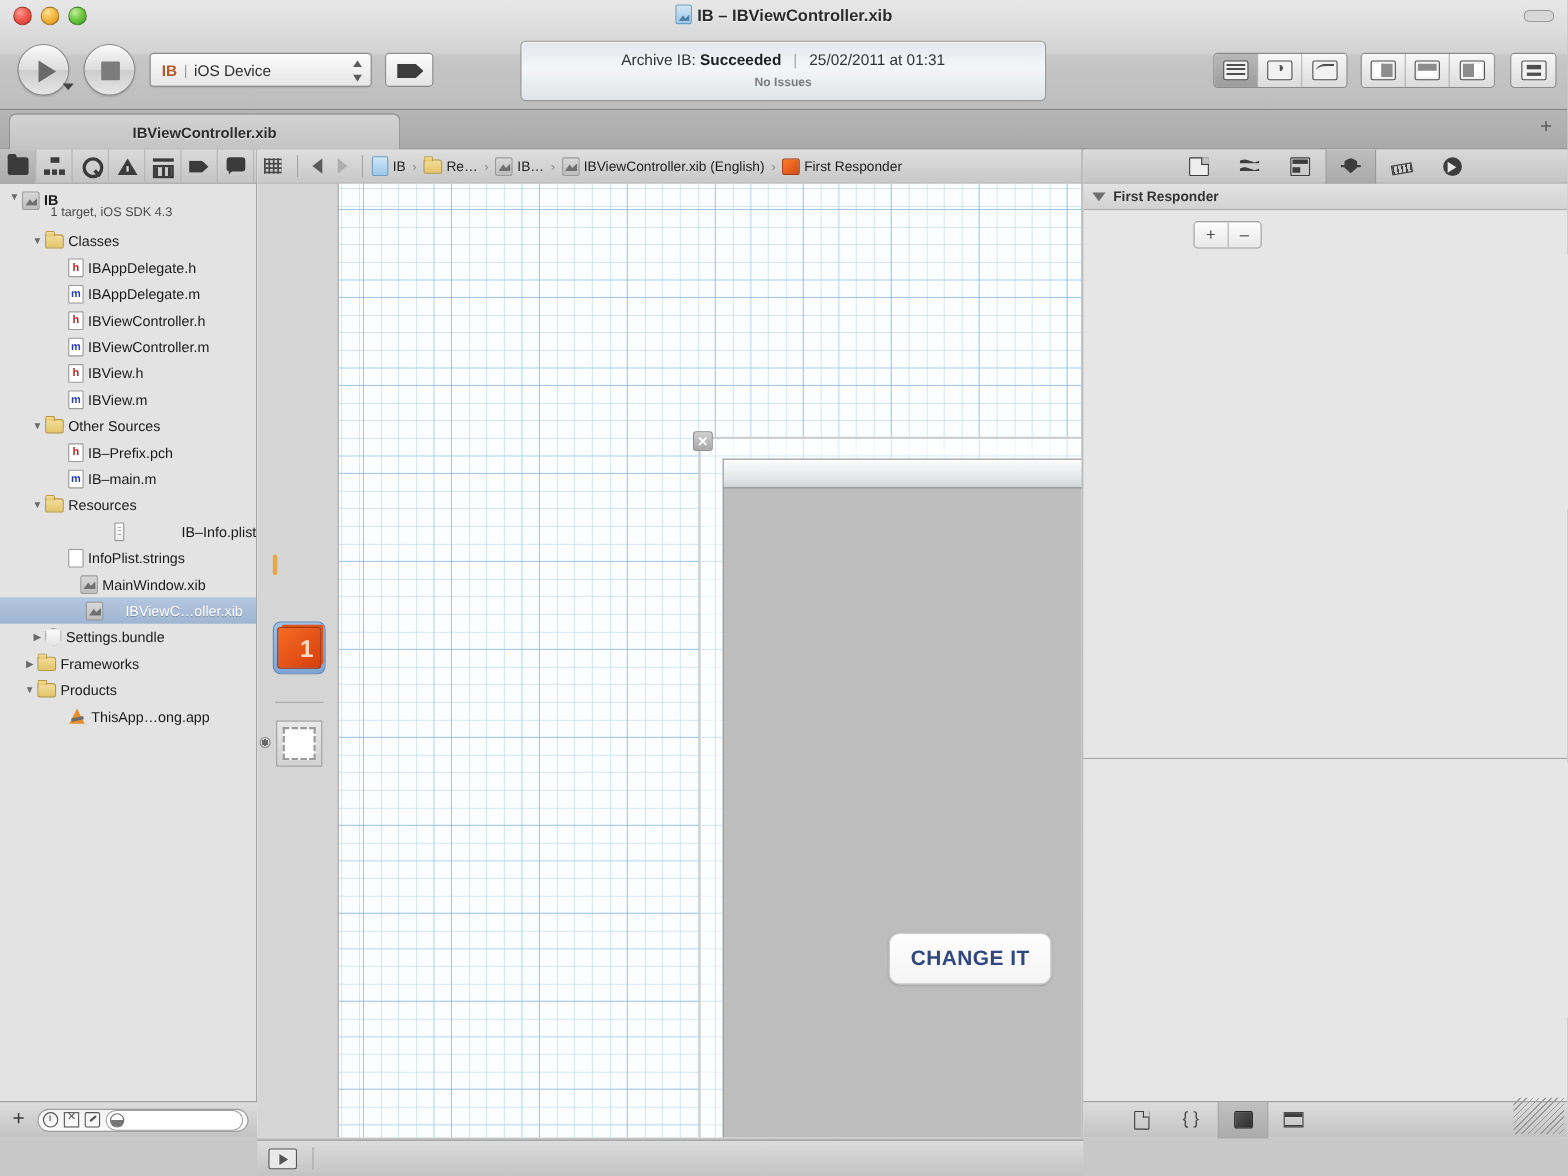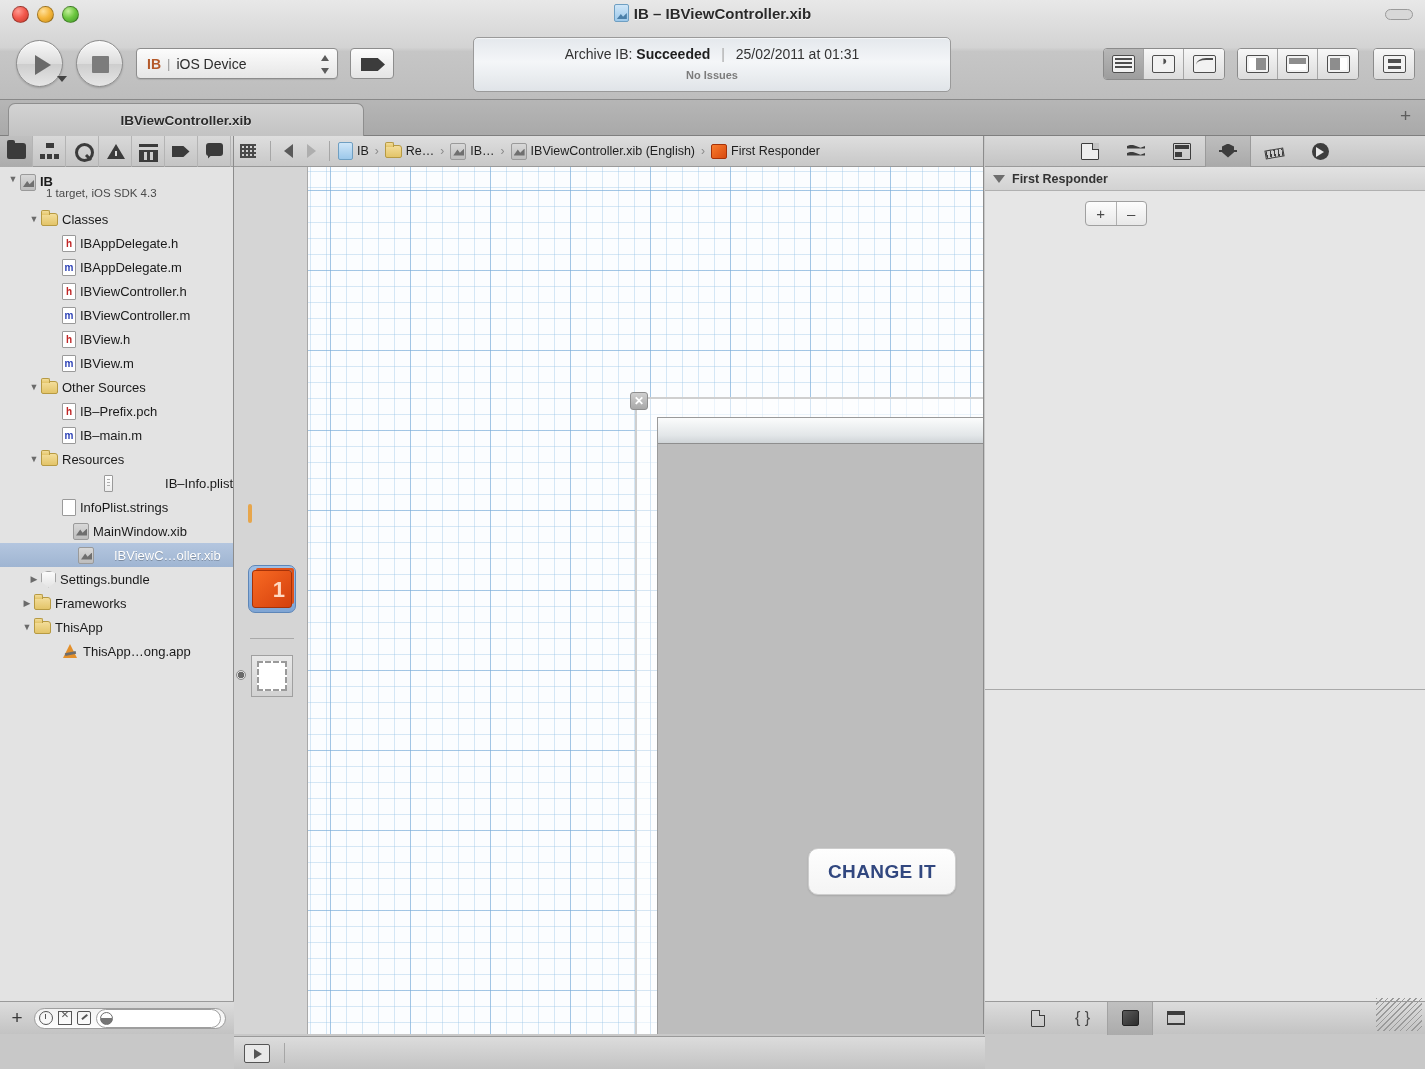--- a/index.html
+++ b/index.html
@@ -646,21 +646,21 @@
           <span class="lbl">Settings.bundle</span>
         </div>
         <div class="row" style="padding-left: 20px;">
           <span class="tw">▶</span>
           <span class="fo"></span>
           <span class="lbl">Frameworks</span>
         </div>
         <div class="row" style="padding-left: 20px;">
           <span class="tw">▼</span>
           <span class="fo"></span>
-          <span class="lbl">ThisApp</span>
+          <span class="lbl">Products</span>
         </div>
         <div class="row" style="padding-left: 48px;">
           <span class="tw"></span>
           <span class="appic"></span>
           <span class="lbl">ThisApp…ong.app</span>
         </div>
       </div>
 
     <div class="nav-bottom">
       <div class="nb-plus">+</div>

